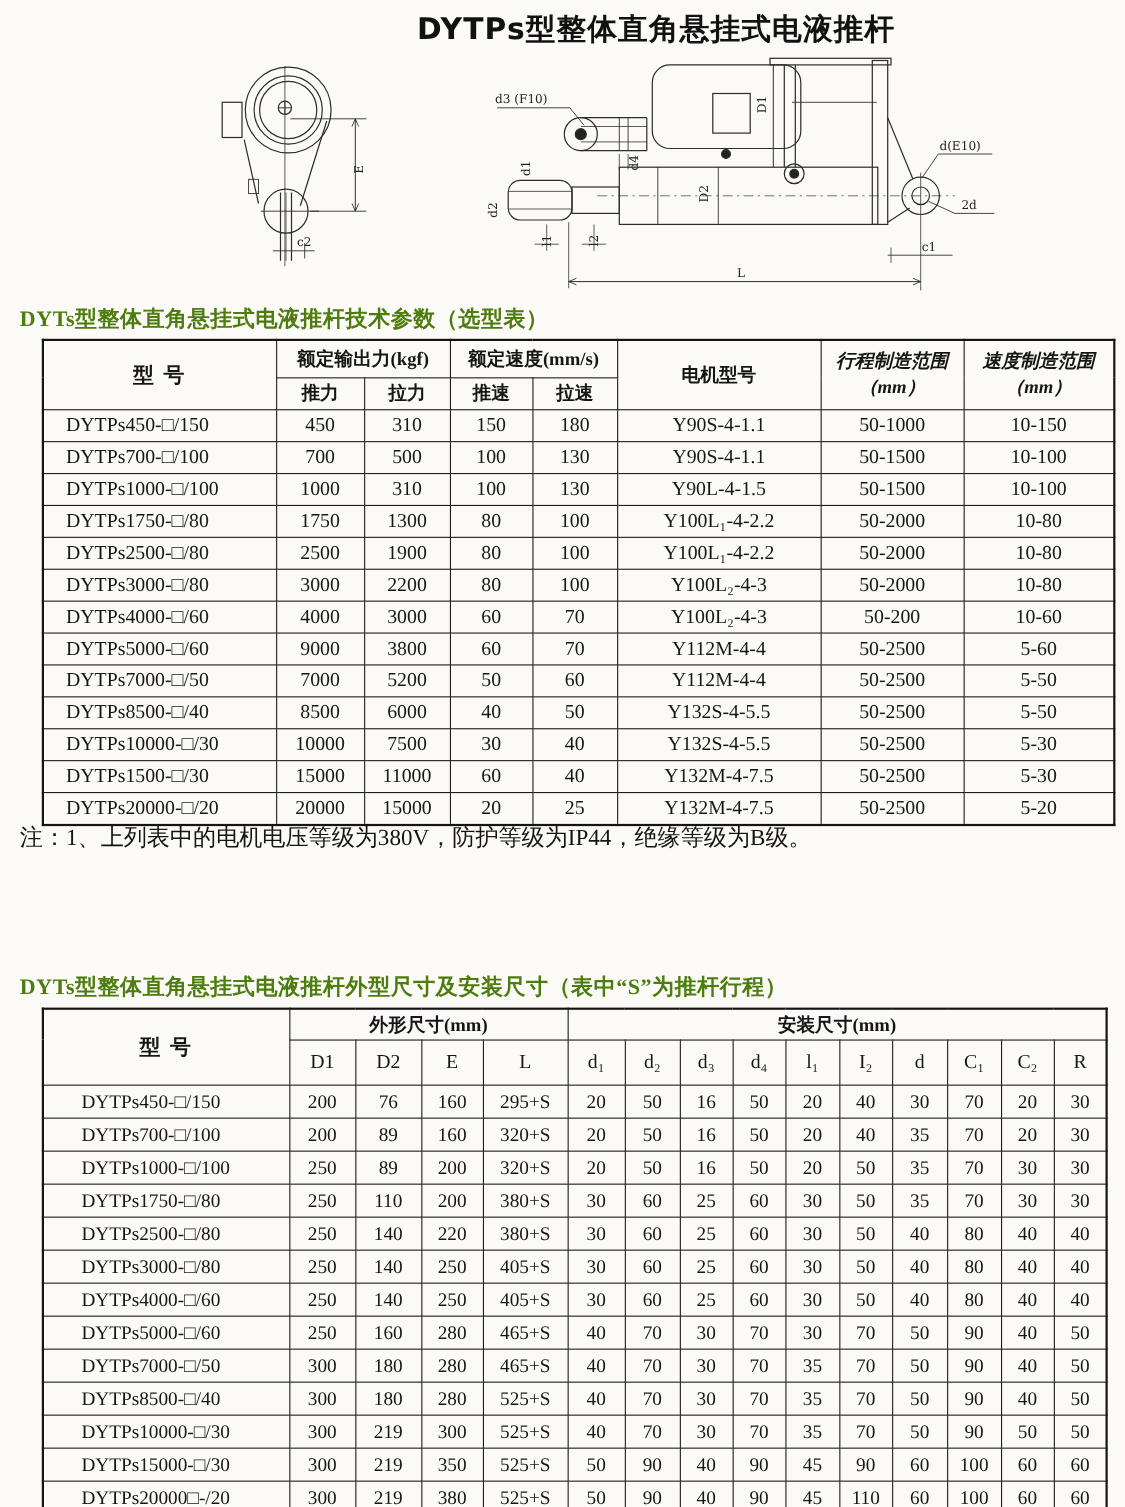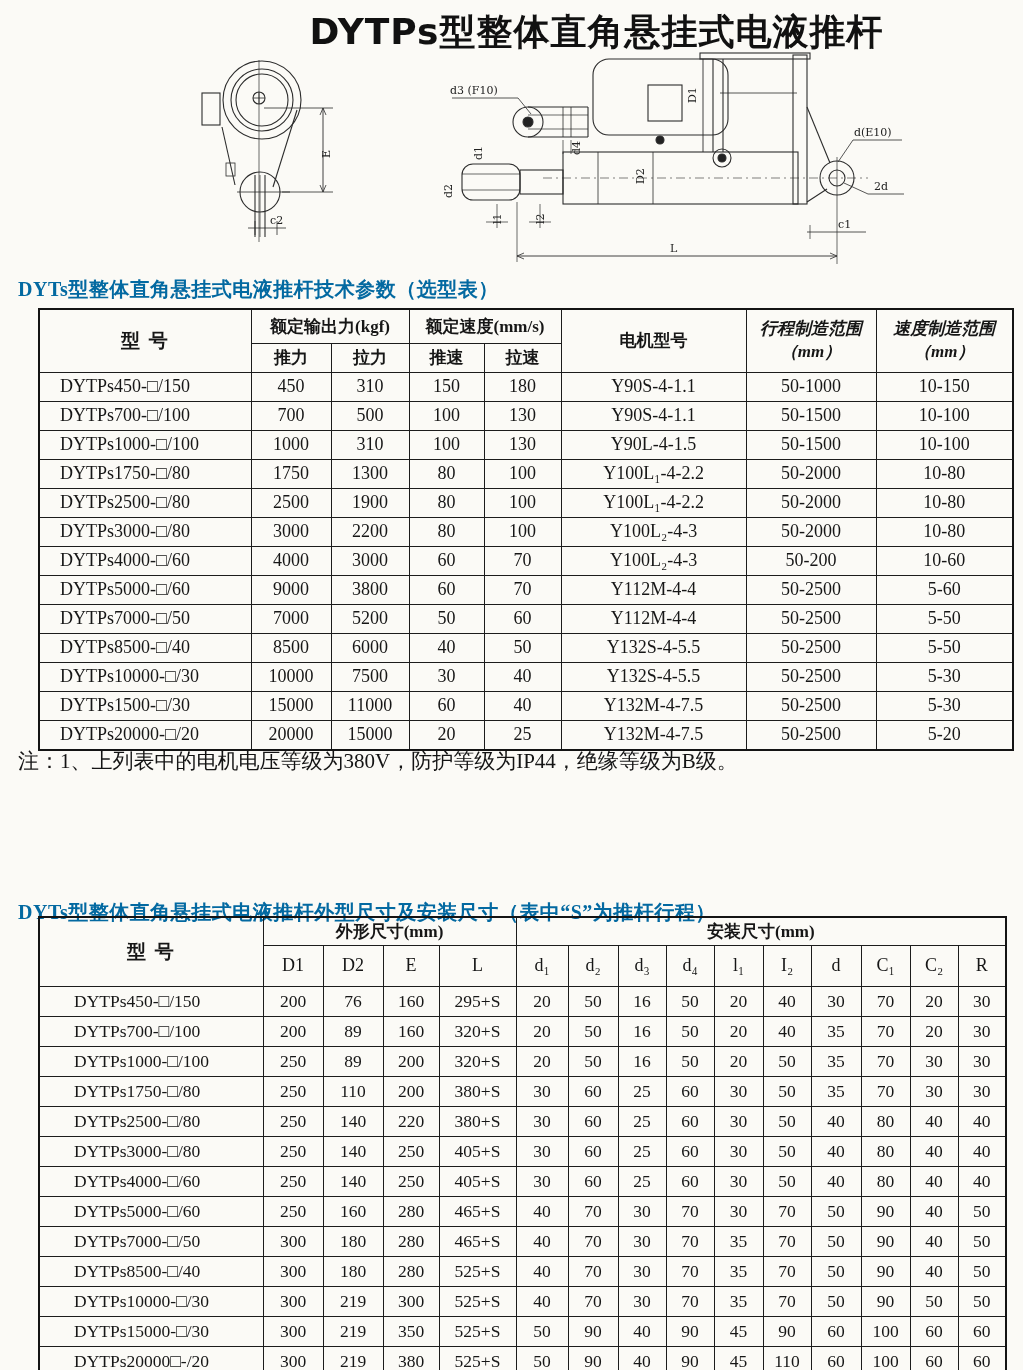--- a/index.html
+++ b/index.html
@@ -6,29 +6,29 @@
   body{
     width:1023px;height:1370px;position:relative;
     background:#fbfaf6;color:#161616;
     font-family:"Liberation Serif","DejaVu Serif",serif;
     overflow:hidden;
   }
   .title{
     position:absolute;top:8px;left:0;width:100%;box-sizing:border-box;
     padding-left:170px;text-align:center;
     font-family:"DejaVu Sans","Liberation Sans",sans-serif;
-    font-weight:bold;font-size:36px;letter-spacing:1px;color:#111;
+    font-weight:bold;font-size:27px;letter-spacing:1px;color:#111;
   }
   .svg-wrap{position:absolute;}
   svg{display:block;}
   svg text{font-family:"DejaVu Serif","Liberation Serif",serif;font-size:11px;fill:#222;}
   .sec-heading{
     position:absolute;left:18px;
     font-family:"Liberation Serif","DejaVu Serif",serif;
-    font-weight:bold;font-size:20px;color:#0369a1;letter-spacing:.5px;
+    font-weight:bold;font-size:20px;color:#4d7c0f;letter-spacing:.5px;
   }
   table{border-collapse:collapse;table-layout:fixed;position:absolute;left:38px;background:transparent;}
   th,td{border:1.6px solid #1c1c1c;text-align:center;padding:0;color:#161616;overflow:hidden;white-space:nowrap;}
   table{border:2.4px solid #141414;}
   th{font-weight:bold;}
   #table1{top:308px;width:976px;font-size:18px;}
   #table1 th{font-size:17px;}
   #table1 .grp{height:34px;}
   #table1 .sub th{height:28px;}
   #table1 td{height:28px;}
@@ -333,21 +333,21 @@
         <td>50-2500</td>
         <td>5-20</td>
       </tr>
     </tbody>
 </table>
 
 <div class="notes">
   <div class="note-item first">注：1、上列表中的电机电压等级为380V，防护等级为IP44，绝缘等级为B级。</div>
 </div>
 
-<div class="sec-heading" style="top:884px;margin-top:15px;">DYTs型整体直角悬挂式电液推杆外型尺寸及安装尺寸（表中“S”为推杆行程）</div>
+<div class="sec-heading" style="top:884px;">DYTs型整体直角悬挂式电液推杆外型尺寸及安装尺寸（表中“S”为推杆行程）</div>
 
 <table id="table2">
   <colgroup>
     <col style="width:224px">
       <col style="width:60px">
       <col style="width:60px">
       <col style="width:56px">
     <col style="width:77px">
       <col style="width:52px">
       <col style="width:50px">

